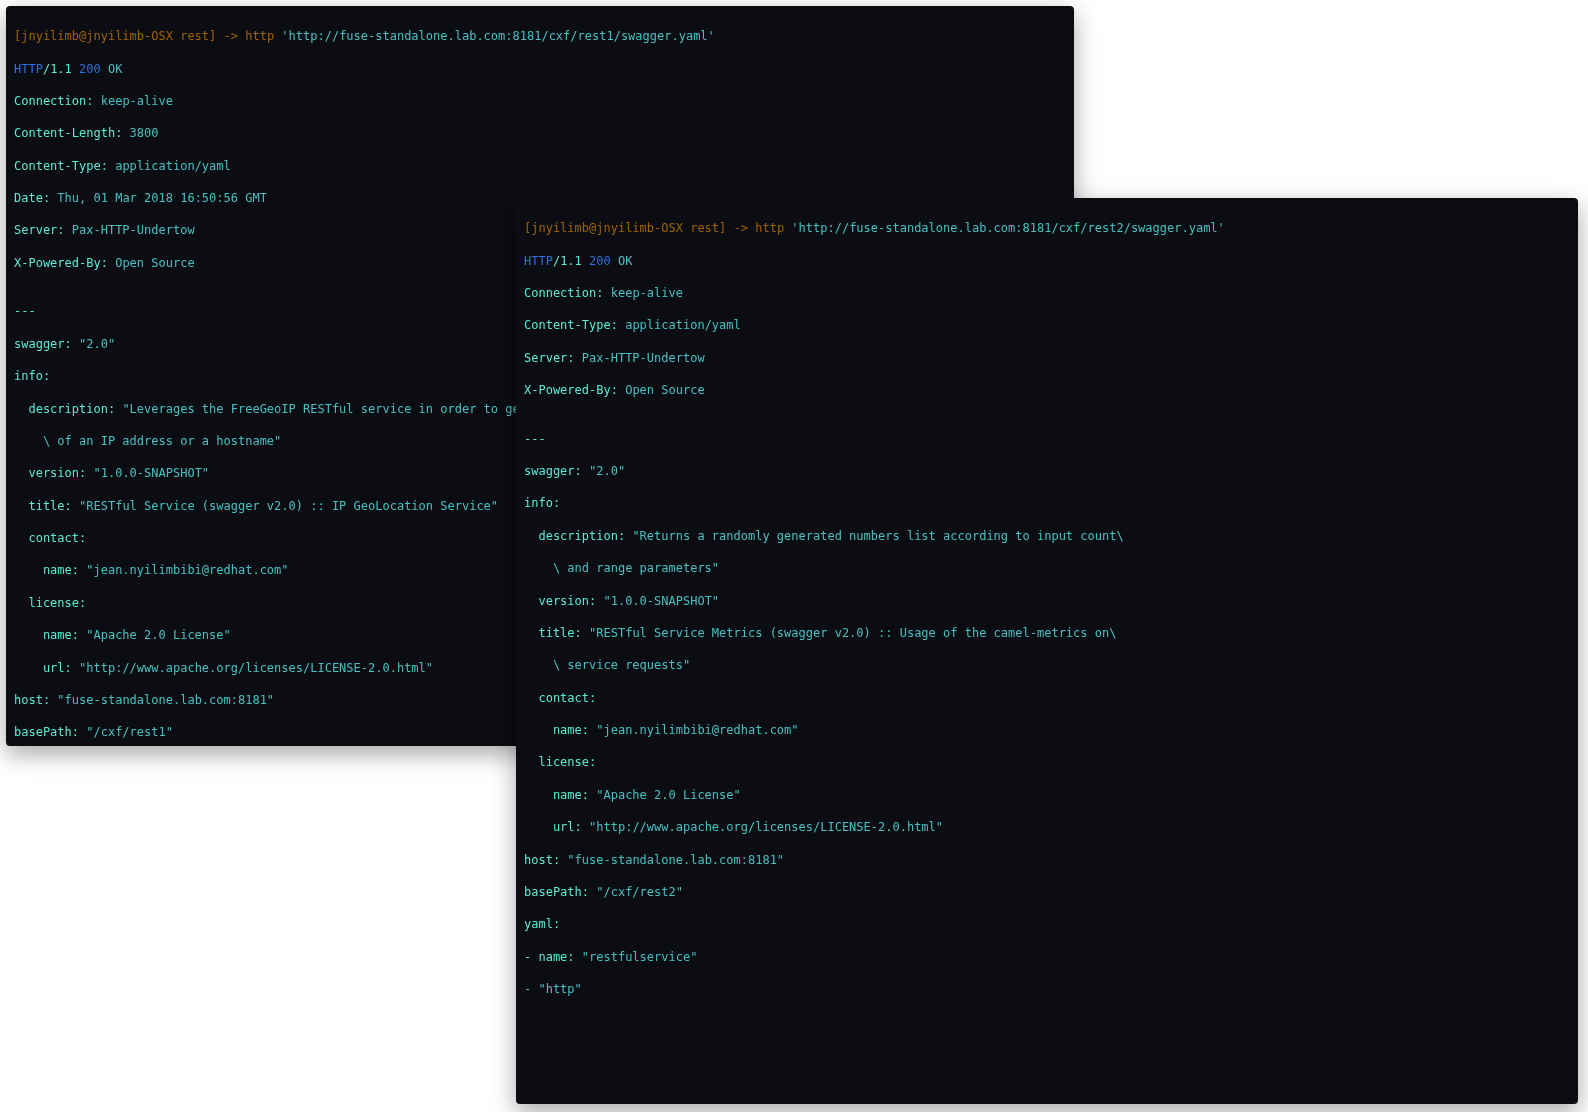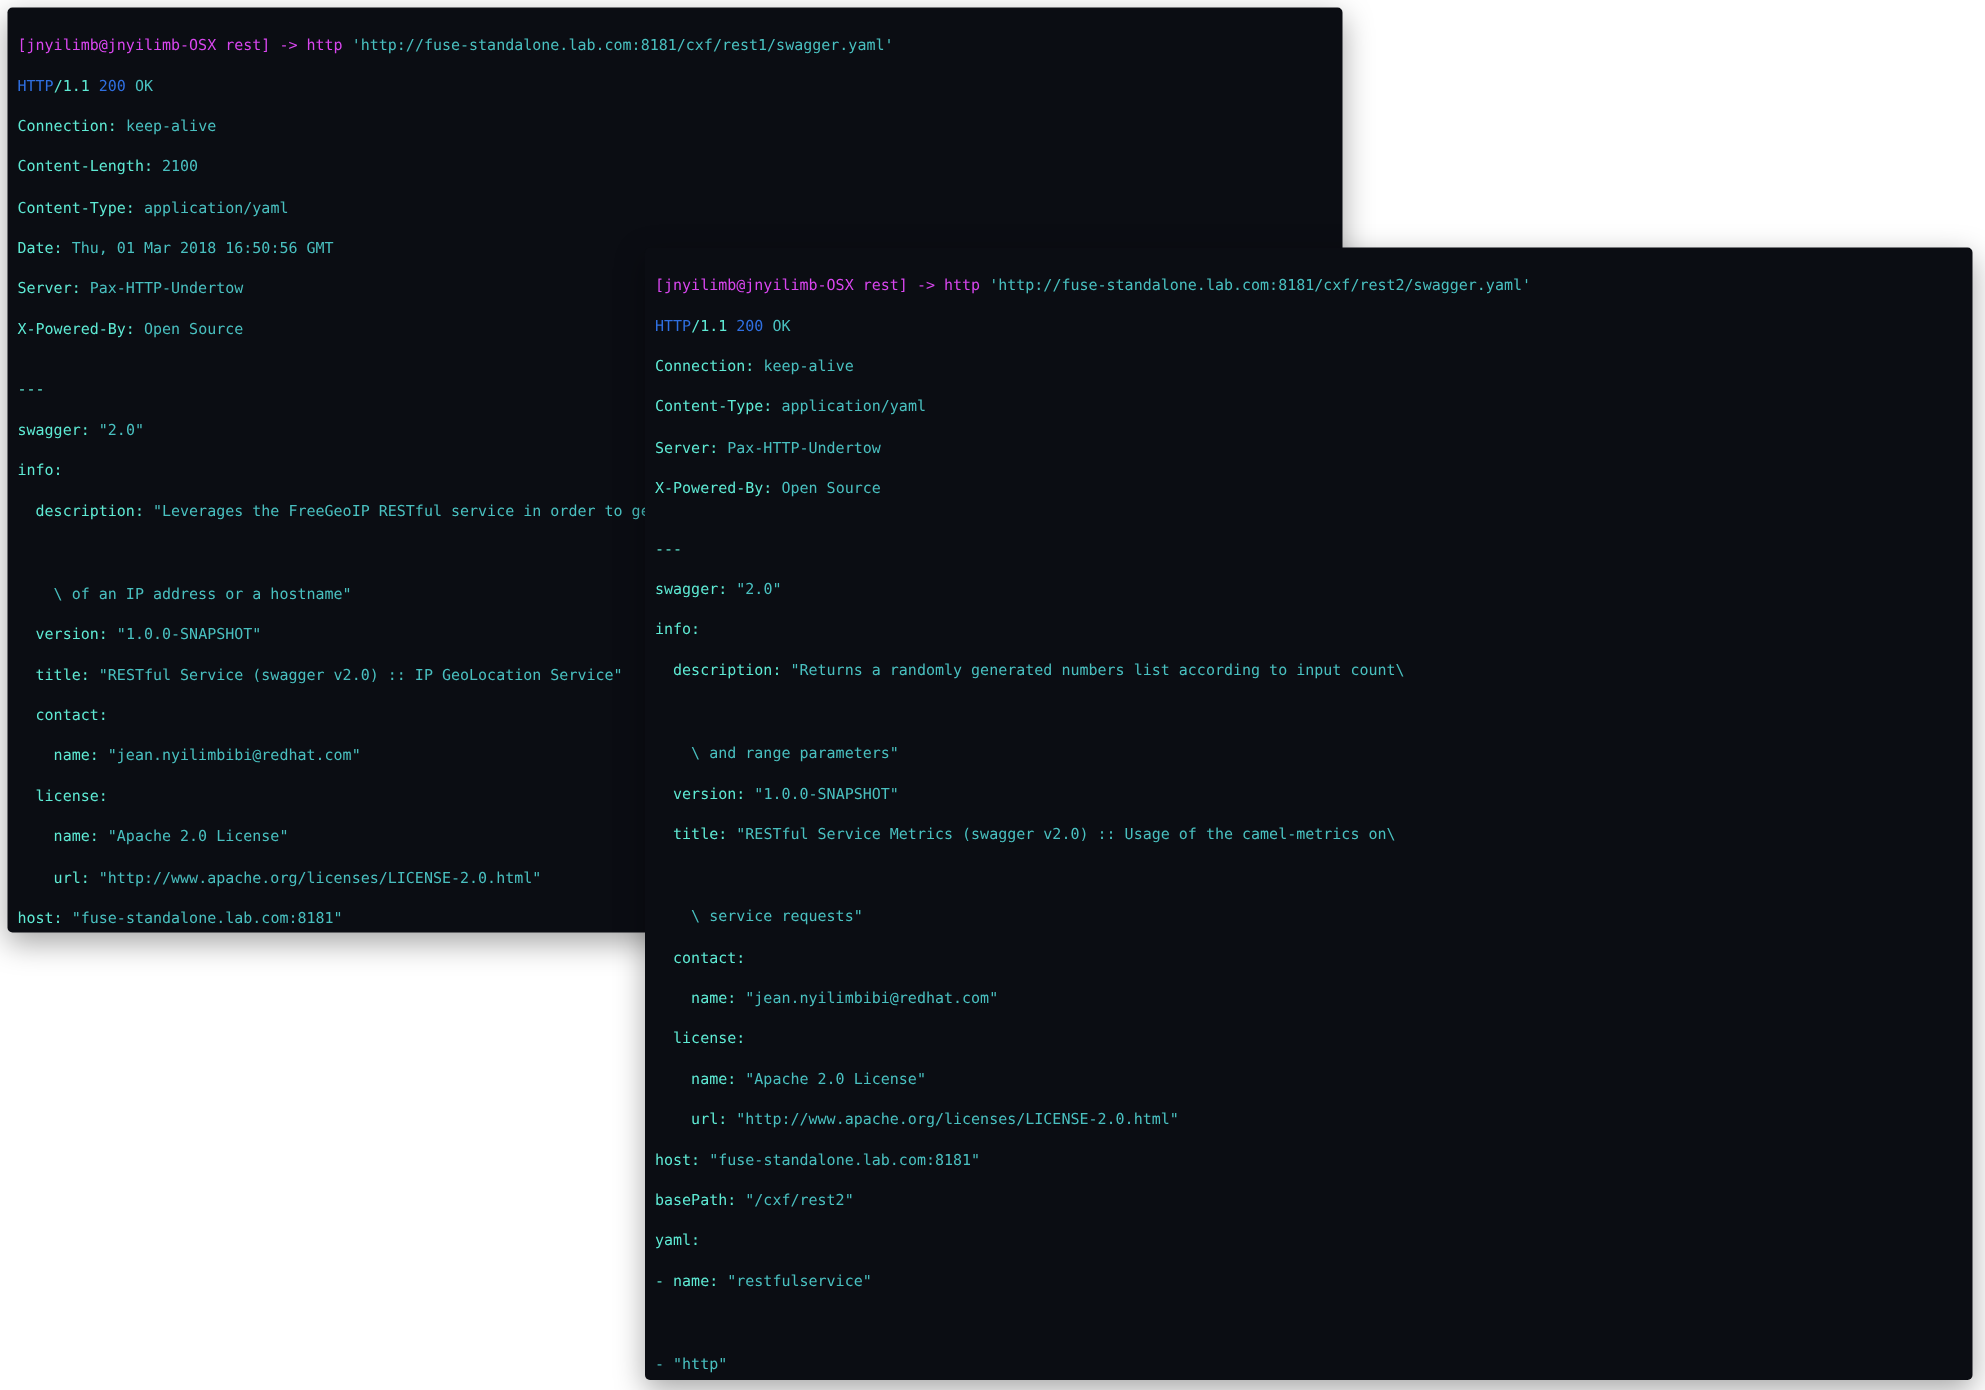--- a/index.html
+++ b/index.html
@@ -19,33 +19,33 @@
     color: #a6a6a6;
     padding: 6px 8px 8px 8px;
     border-radius: 4px;
     box-shadow: 0 8px 24px rgba(0,0,0,0.35);
     white-space: pre;
     overflow: hidden;
   }
   .term-a { left: 6px; top: 6px; width: 1068px; height: 740px; }
   .term-b { left: 516px; top: 198px; width: 1062px; height: 906px; }
   .g  { color: #5eead4; }
-  .w  { color: #d946ef; }
-  .c  { color: #49c0c0; margin-top: 34px; }
+  .w  { color: #a16207; }
+  .c  { color: #49c0c0; }
   .bl { color: #2f6fe0; }
   .line { display: block; }
 </style>
 </head>
 <body>
 
 <div class="term term-a">
 <span class="line"><span class="w">[jnyilimb@jnyilimb-OSX rest]</span><span class="w"> -&gt; </span><span class="w">http </span><span class="c">'http://fuse-standalone.lab.com:8181/cxf/rest1/swagger.yaml'</span></span>
 <span class="line"><span class="bl">HTTP</span><span class="g">/1.1 </span><span class="bl">200 </span><span class="c">OK</span></span>
 <span class="line"><span class="g">Connection: </span><span class="c">keep-alive</span></span>
-<span class="line"><span class="g">Content-Length: </span><span class="c">2100</span></span>
+<span class="line"><span class="g">Content-Length: </span><span class="c">3800</span></span>
 <span class="line"><span class="g">Content-Type: </span><span class="c">application/yaml</span></span>
 <span class="line"><span class="g">Date: </span><span class="c">Thu, 01 Mar 2018 16:50:56 GMT</span></span>
 <span class="line"><span class="g">Server: </span><span class="c">Pax-HTTP-Undertow</span></span>
 <span class="line"><span class="g">X-Powered-By: </span><span class="c">Open Source</span></span>
 <span class="line"></span>
 <span class="line g">---</span>
 <span class="line"><span class="g">swagger: </span><span class="c">"2.0"</span></span>
 <span class="line g">info:</span>
 <span class="line"><span class="g">  description: </span><span class="c">"Leverages the FreeGeoIP RESTful service in order to get the geo-location\</span></span>
 <span class="line c">    \ of an IP address or a hostname"</span>

